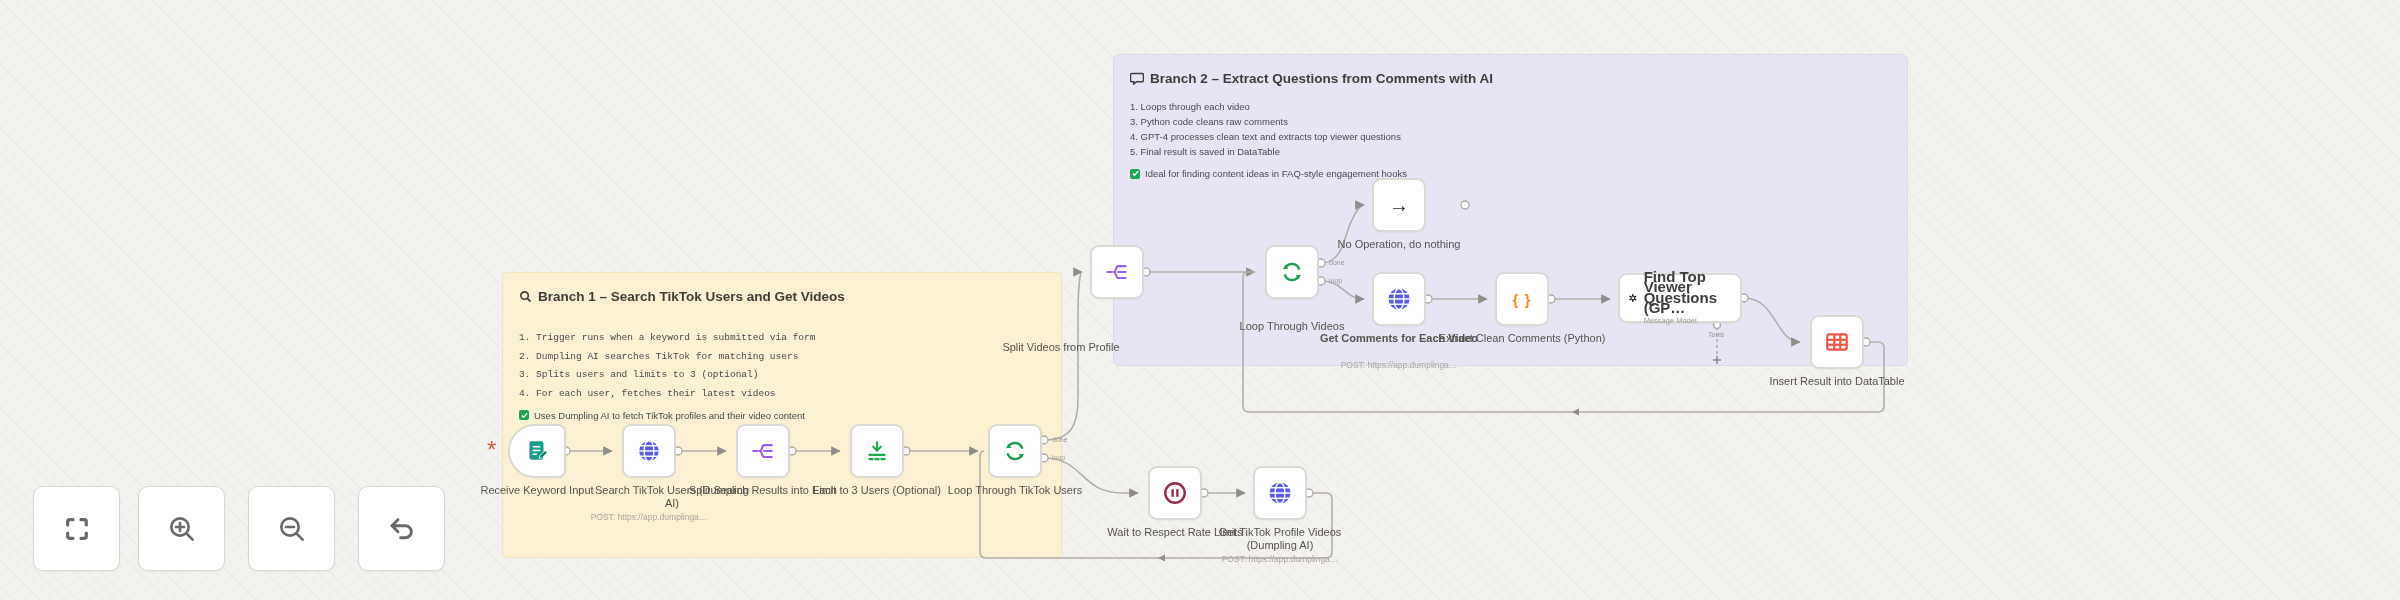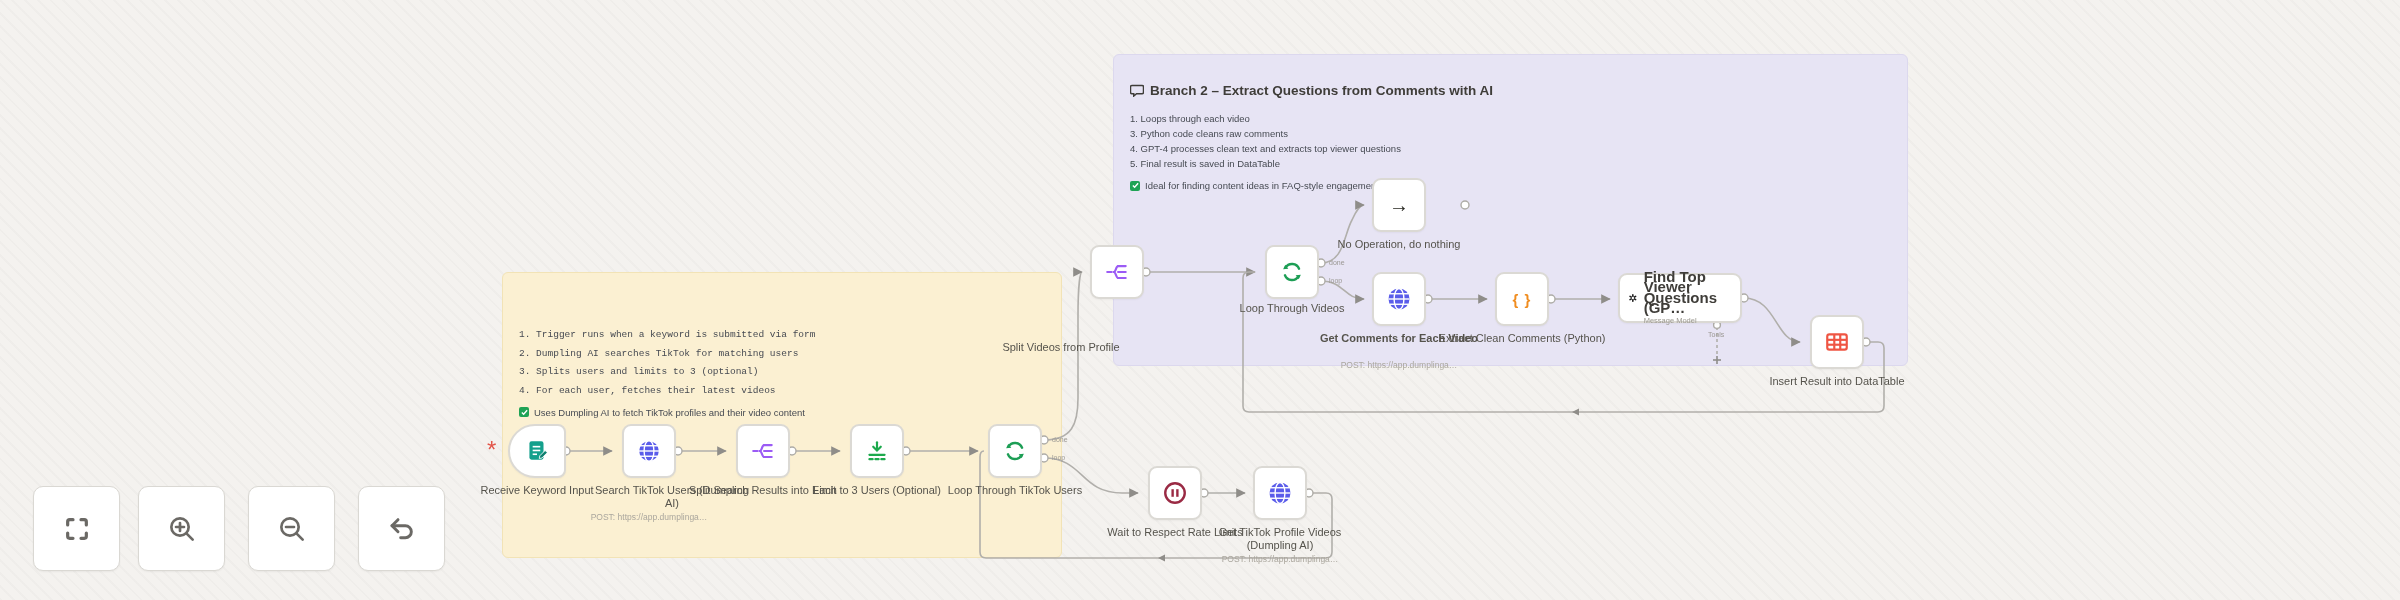--- a/index.html
+++ b/index.html
@@ -8,21 +8,21 @@
     font-family:"Liberation Sans","DejaVu Sans",sans-serif;
     background:#f4f2ef;
   }
   #canvas{
     position:absolute;inset:0;
     background:
       repeating-linear-gradient(45deg, rgba(0,0,0,0.018) 0 2px, transparent 2px 9px),
       #f4f2ef;
   }
   
-  .sticky{position:absolute;border-radius:6px;z-index:1;box-sizing:border-box;padding:28px 16px;}
+  .sticky{position:absolute;border-radius:6px;z-index:1;box-sizing:border-box;padding:16px 16px;}
   .sticky1{left:502px;top:272px;width:560px;height:286px;background:#fbf0d2;border:1px solid #f2e3b6;}
   .sticky2{left:1113px;top:54px;width:795px;height:312px;background:#e7e4f4;border:1px solid #dcd8ee;}
   .sticky-title{display:flex;align-items:center;gap:6px;font-size:13.5px;font-weight:bold;color:#3f3d39;}
   .sticky-title svg{flex:0 0 auto;}
   .sticky-list{margin-top:15px;}
   .sticky1 .sticky-list{margin-top:28px;font-family:Liberation Mono, monospace;}
   .sticky-item{font-size:9.5px;color:#464a52;margin-bottom:3px;line-height:12px;}
   .sticky1 .sticky-item{margin-bottom:6.5px;}
   .callout{display:flex;align-items:center;gap:5px;margin-top:10px;}
   .callout-check{width:10px;height:10px;border-radius:2px;background:#1fa355;display:flex;align-items:center;justify-content:center;flex:0 0 auto;}
@@ -109,20 +109,27 @@
       <circle cx="1465" cy="205" r="4"></circle>
       <circle cx="1428" cy="299" r="4"></circle>
         <circle cx="1551" cy="299" r="4"></circle>
       <circle cx="1744" cy="298" r="4"></circle>
         <circle cx="1717" cy="325" r="3.4"></circle>
       <circle cx="1866" cy="342" r="4"></circle>
     </g>
   </svg>
 
   <div class="sticky sticky1">
+    <div class="sticky-title">
+      <svg width="13" height="13" viewBox="0 0 14 14">
+          <circle cx="6" cy="6" r="4" fill="none" stroke="#3f3d39" stroke-width="1.8"></circle>
+          <line x1="9" y1="9" x2="12.5" y2="12.5" stroke="#3f3d39" stroke-width="1.8"></line>
+        </svg>
+      <span>Branch 1 – Search TikTok Users and Get Videos</span>
+    </div>
     <div class="sticky-list">
       <div class="sticky-item">1. Trigger runs when a keyword is submitted via form</div>
       <div class="sticky-item">2. Dumpling AI searches TikTok for matching users</div>
       <div class="sticky-item">3. Splits users and limits to 3 (optional)</div>
       <div class="sticky-item">4. For each user, fetches their latest videos</div>
     </div>
     <div class="callout">
       <span class="callout-check">
           <svg width="7" height="7" viewBox="0 0 8 8">
             <polyline points="1,4 3,6 7,1.5" fill="none" stroke="#fff" stroke-width="1.6"></polyline>
@@ -261,21 +268,21 @@
   <div class="node" style="left:1265px;top:245px;">
     <svg width="26" height="26" viewBox="0 0 24 24">
       <g stroke="#1d9e55" stroke-width="2.2" fill="none" stroke-linecap="round">
         <path d="M18.5,9 A7,7 0 0 0 6,8"></path>
         <path d="M5.5,15 A7,7 0 0 0 18,16"></path>
       </g>
       <polygon points="3.8,9.5 8.6,9 5.8,5.2" fill="#1d9e55"></polygon>
       <polygon points="20.2,14.5 15.4,15 18.2,18.8" fill="#1d9e55"></polygon>
     </svg>
   </div>
-  <div class="nlabel" style="left:1207px;top:302px;">Loop Through Videos</div>
+  <div class="nlabel" style="left:1207px;top:320px;">Loop Through Videos</div>
   <span class="port-label" style="left:1329px;top:259px;">done</span>
   <span class="port-label" style="left:1329px;top:277px;">loop</span>
 
   <div class="node" style="left:1372px;top:178px;">
     <span class="glyph-icon noop-glyph">→</span>
   </div>
   <div class="nlabel" style="left:1314px;top:238px;">No Operation, do nothing</div>
 
   <div class="node" style="left:1372px;top:272px;">
     <svg width="28" height="28" viewBox="0 0 24 24">

